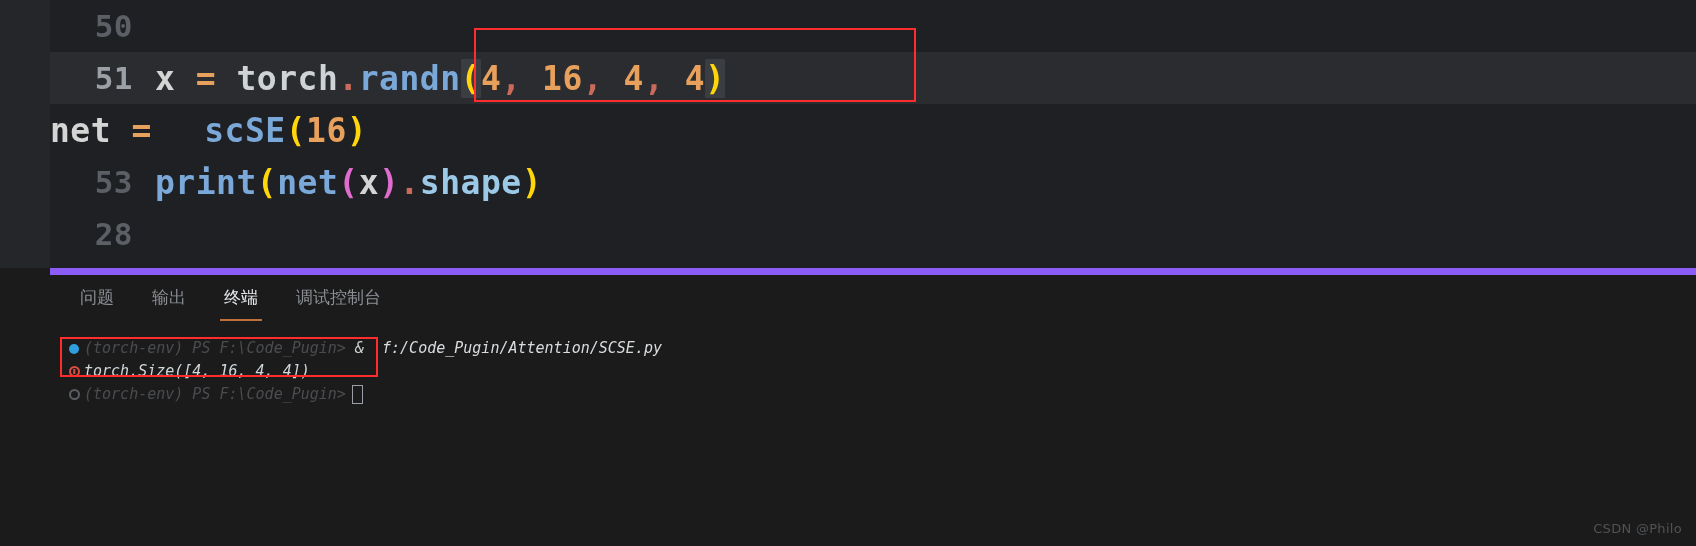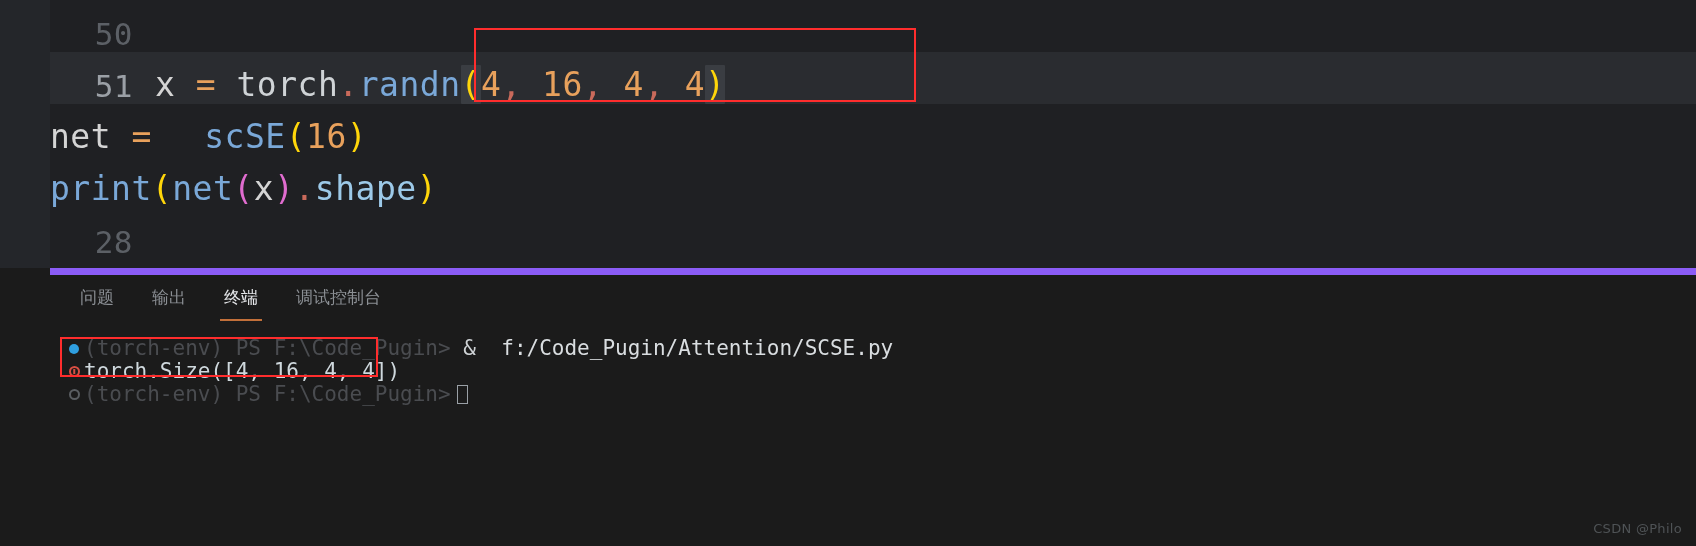--- a/index.html
+++ b/index.html
@@ -22,23 +22,24 @@
   
   .editor{
     position:absolute;left:50px;top:0;right:0;height:268px;
     background:#1f2023;
     overflow:hidden;
   }
   .code-line{
     position:relative;
     height:52px;
     display:flex;
-    align-items:flex-end;
+    align-items:center;
     font-size:33px;
     letter-spacing:0.5px;
+    font-weight:bold;
   }
   .code-line.active{ background:#2a2c30; }
   .ln{
     width:105px;
     text-align:right;
     padding-right:22px;
     color:#5c6066;
     font-size:31px;
     flex:none;
     box-sizing:border-box;
@@ -84,22 +85,23 @@
   .ptab.active:after{
     content:"";
     position:absolute;left:0;right:0;bottom:0;
     height:2px;background:#c2703a;
   }
   
   .terminal{
     position:absolute;left:0;top:46px;right:0;bottom:0;
     padding:16px 0 0 0;
     font-family:"DejaVu Sans Mono", monospace;
-    font-size:21px;
+    font-size:15px;
     line-height:23px;
+    font-style:italic;
   }
   .tline{
     position:relative;
     display:flex;
     align-items:center;
     padding-left:14px;
     height:23px;
     white-space:pre;
   }
   .mark{
@@ -162,20 +164,21 @@
         <div class="code"></div>
       </div>
       <div class="code-line active">
         <div class="ln cur">51</div>
         <div class="code"><span class="t-var">x</span><span class="t-var"> </span><span class="t-op">=</span><span class="t-var"> </span><span class="t-mod">torch</span><span class="t-dot">.</span><span class="t-fn">randn</span><span class="t-paren-y bracket-hl">(</span><span class="t-num">4</span><span class="t-comma">,</span><span class="t-var"> </span><span class="t-num">16</span><span class="t-comma">,</span><span class="t-var"> </span><span class="t-num">4</span><span class="t-comma">,</span><span class="t-var"> </span><span class="t-num">4</span><span class="t-paren-y bracket-hl">)</span></div>
       </div>
       <div class="code-line">
         <div class="code"><span class="t-var">net</span><span class="t-var"> </span><span class="t-op">=</span><span class="t-var"> </span><span class="t-cls">scSE</span><span class="t-paren-y">(</span><span class="t-num">16</span><span class="t-paren-y">)</span></div>
       </div>
       <div class="code-line">
+        <div class="ln">53</div>
         <div class="code"><span class="t-fn">print</span><span class="t-paren-y">(</span><span class="t-fn">net</span><span class="t-paren-m">(</span><span class="t-var">x</span><span class="t-paren-m">)</span><span class="t-dot">.</span><span class="t-prop">shape</span><span class="t-paren-y">)</span></div>
       </div>
       <div class="code-line">
         <div class="ln">28</div>
         <div class="code"></div>
       </div>
       <div class="code-line">
         <div class="code"></div>
       </div>
     </div>

